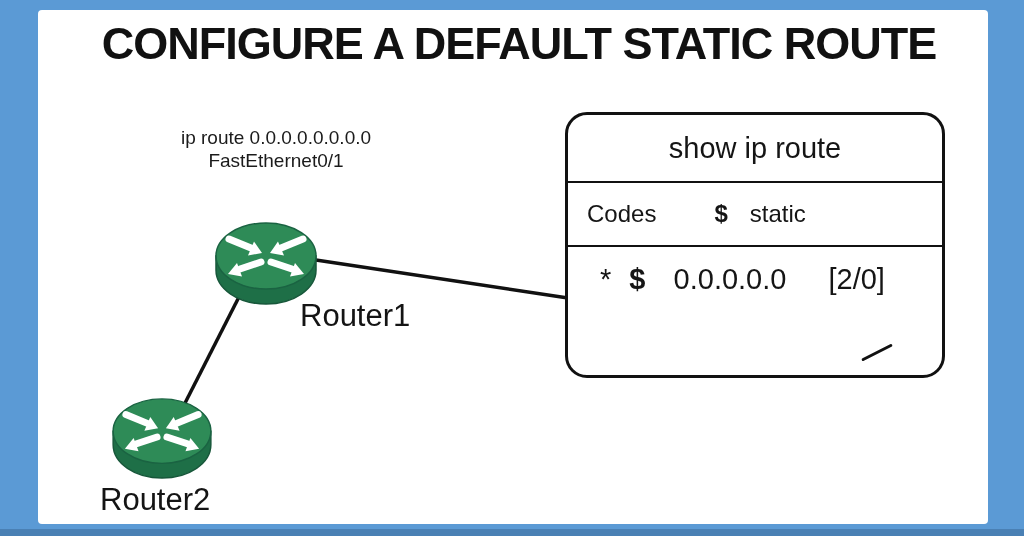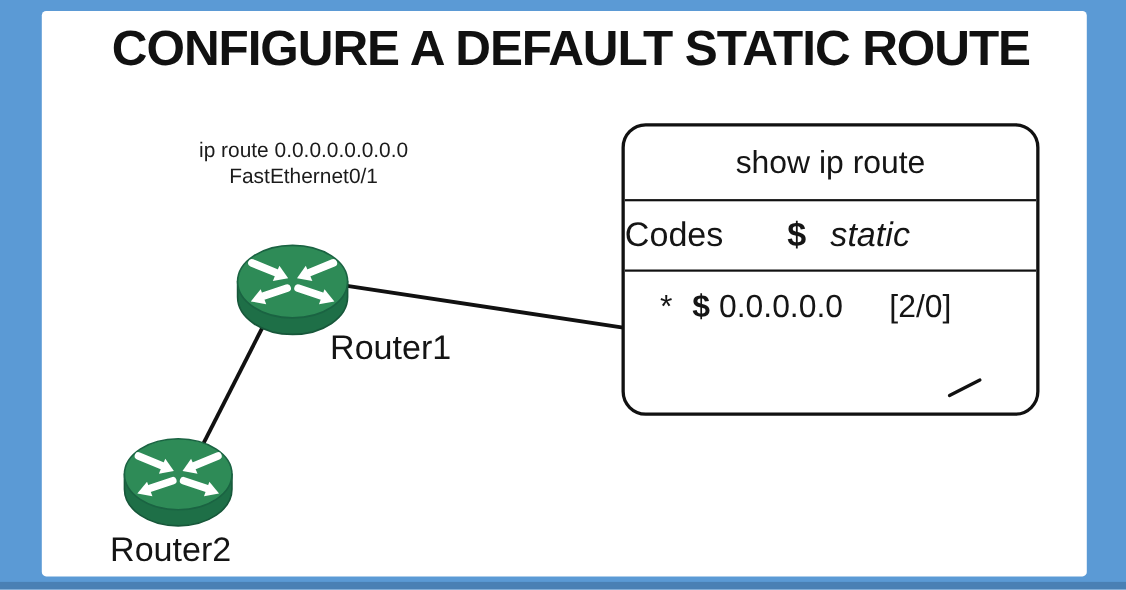--- a/index.html
+++ b/index.html
@@ -59,31 +59,31 @@
     border:3px solid #111;border-radius:22px;
     overflow:hidden;
   }
   .rb-header{
     height:66px;display:flex;align-items:center;justify-content:center;
     font-size:29px;color:#151515;
   }
   .rb-divider{border:none;border-top:2px solid #111;height:0;}
   .rb-codes{
     height:62px;display:flex;align-items:center;
-    font-size:31px;color:#151515;
+    font-size:24px;color:#151515;margin-left:19px;
   }
   .rb-codes .code-symbol{font-weight:bold;margin-left:58px;}
-  .rb-codes .code-meaning{margin-left:22px;font-style:italic;}
+  .rb-codes .code-meaning{margin-left:22px;}
   .rb-entry{
     position:relative;padding:16px 0 0 32px;font-size:29px;color:#151515;
   }
   .rb-entry .entry-line1{white-space:nowrap;}
   .rb-entry .entry-flag{display:inline-block;}
   .rb-entry .entry-code{font-weight:bold;margin-left:10px;}
-  .rb-entry .entry-network{}
+  .rb-entry .entry-network{margin-left:20px;}
   .rb-entry .entry-metric{margin-left:34px;}
   .rb-entry .entry-line2{margin-top:7px;margin-left:14px;white-space:nowrap;}
   .check-mark{
     position:absolute;left:292px;top:104px;width:34px;height:3px;
     background:#111;border-radius:2px;
     transform:rotate(-27deg);
   }
 </style>
 </head>
 <body>

